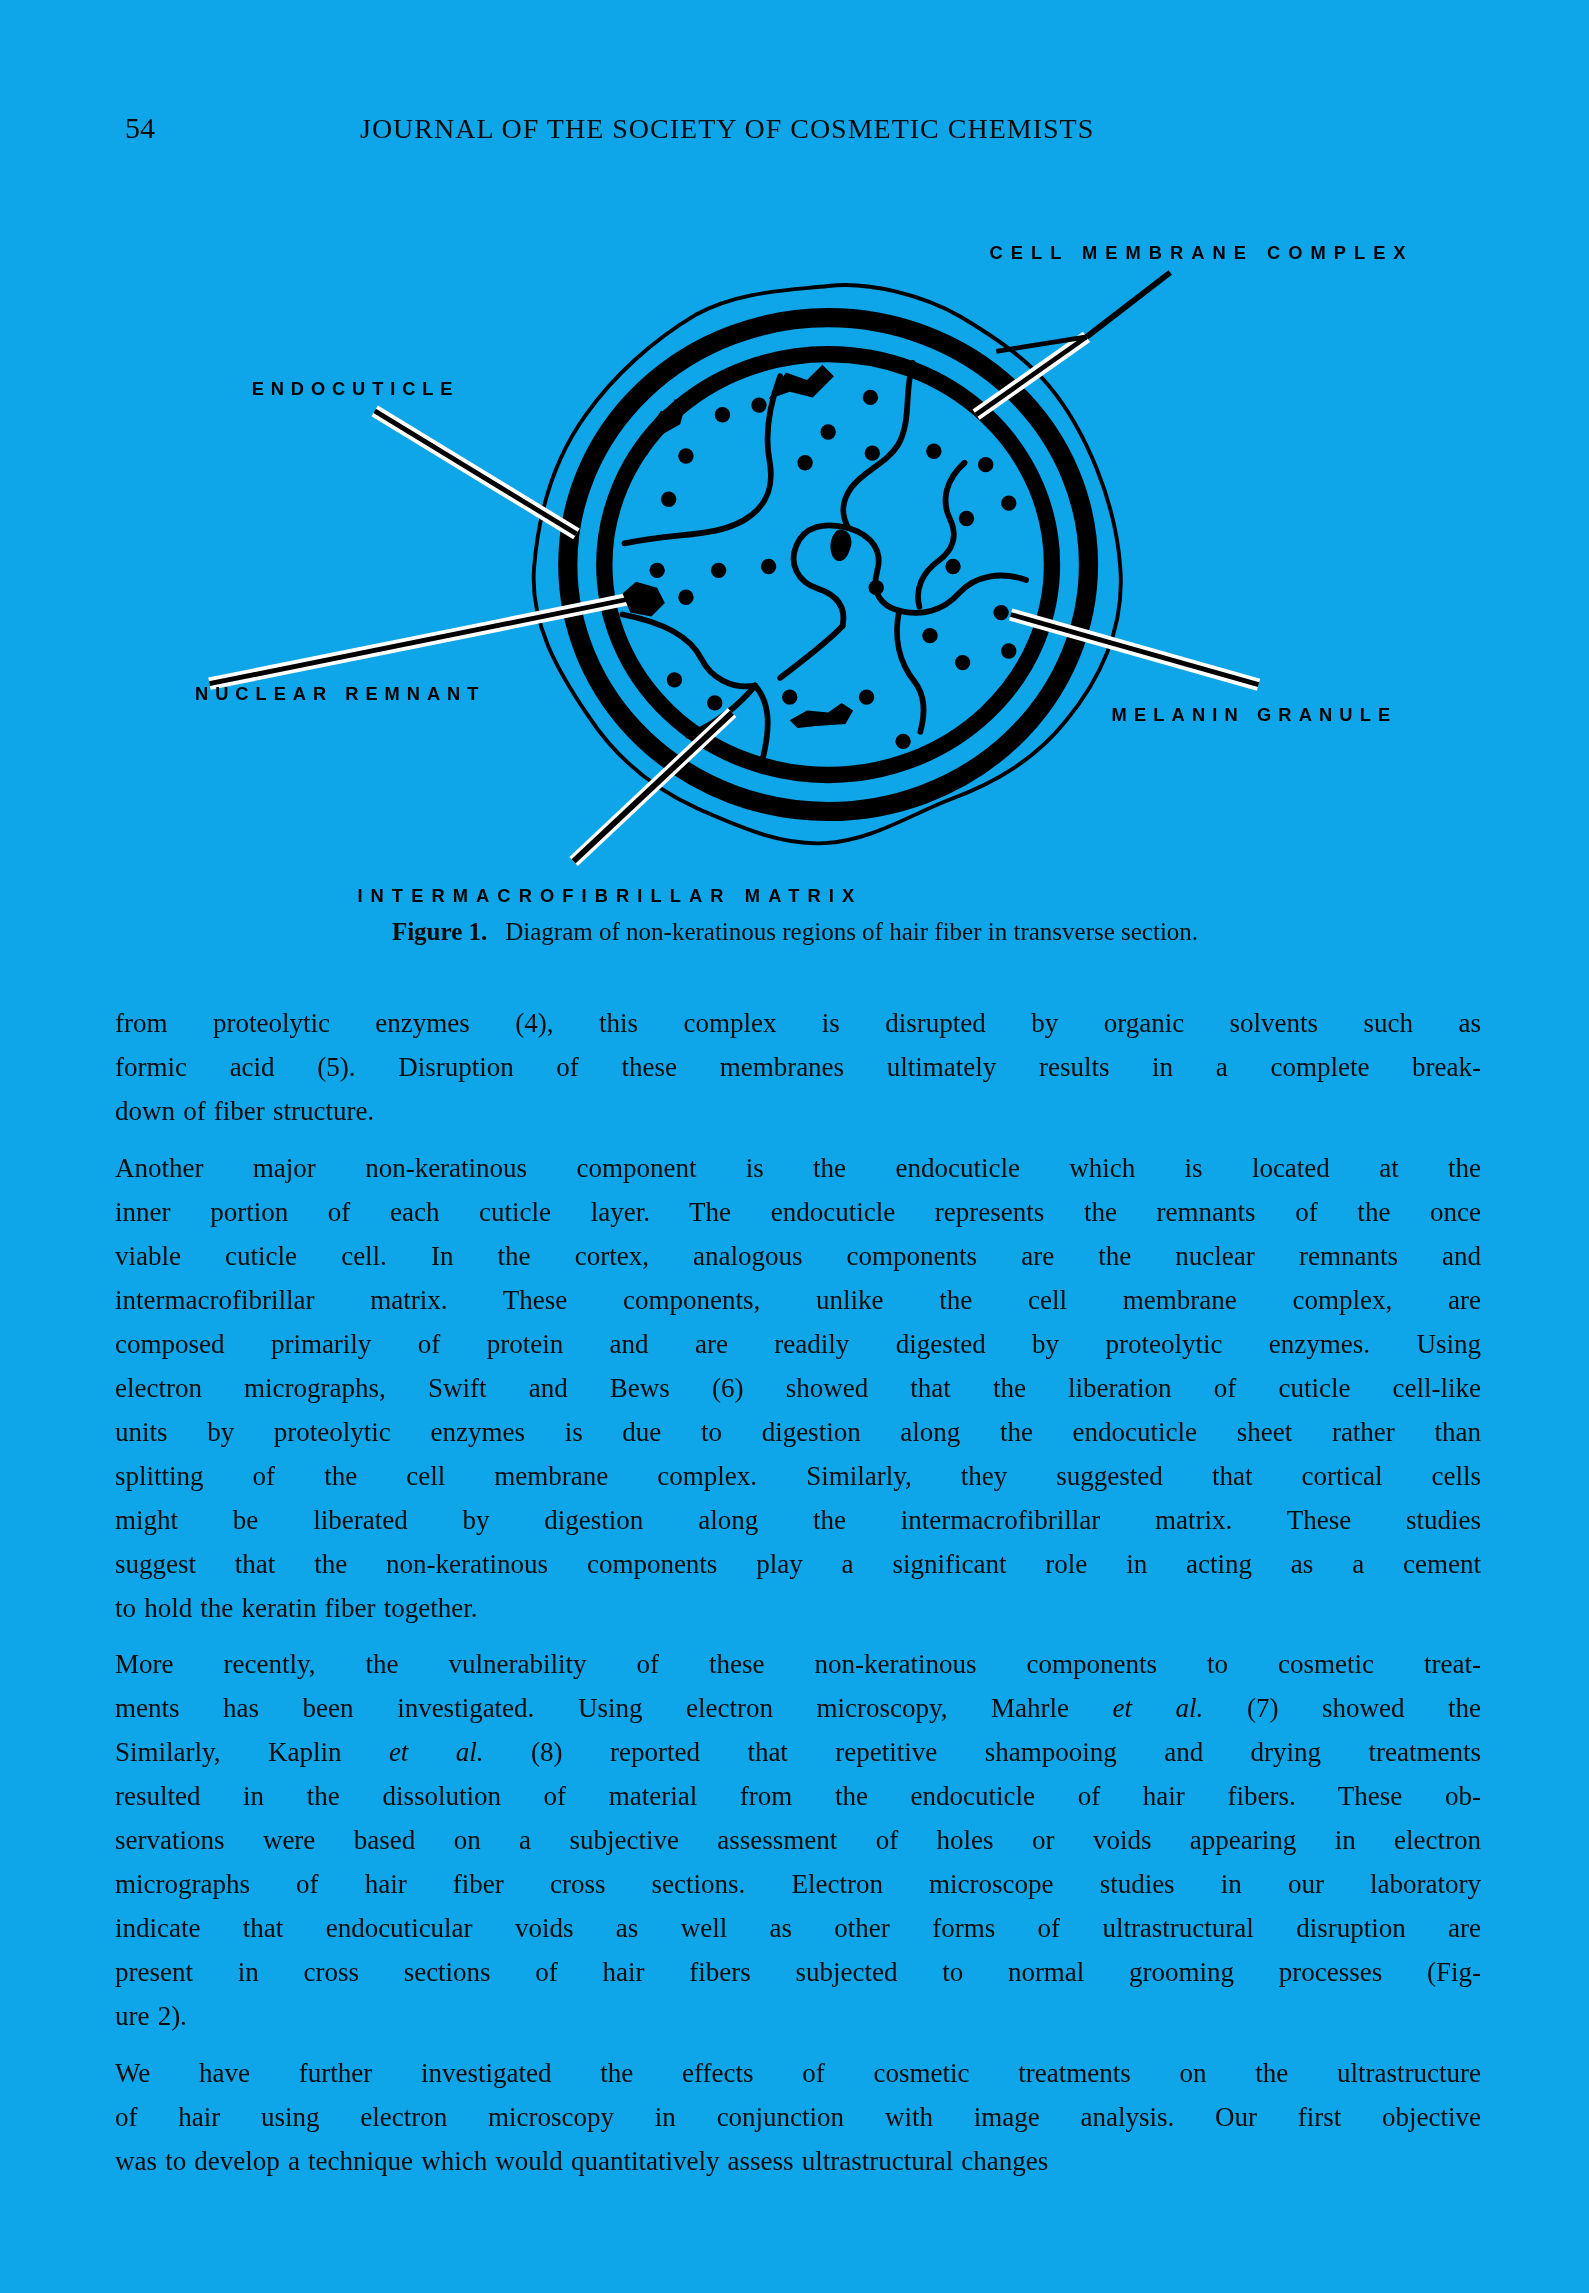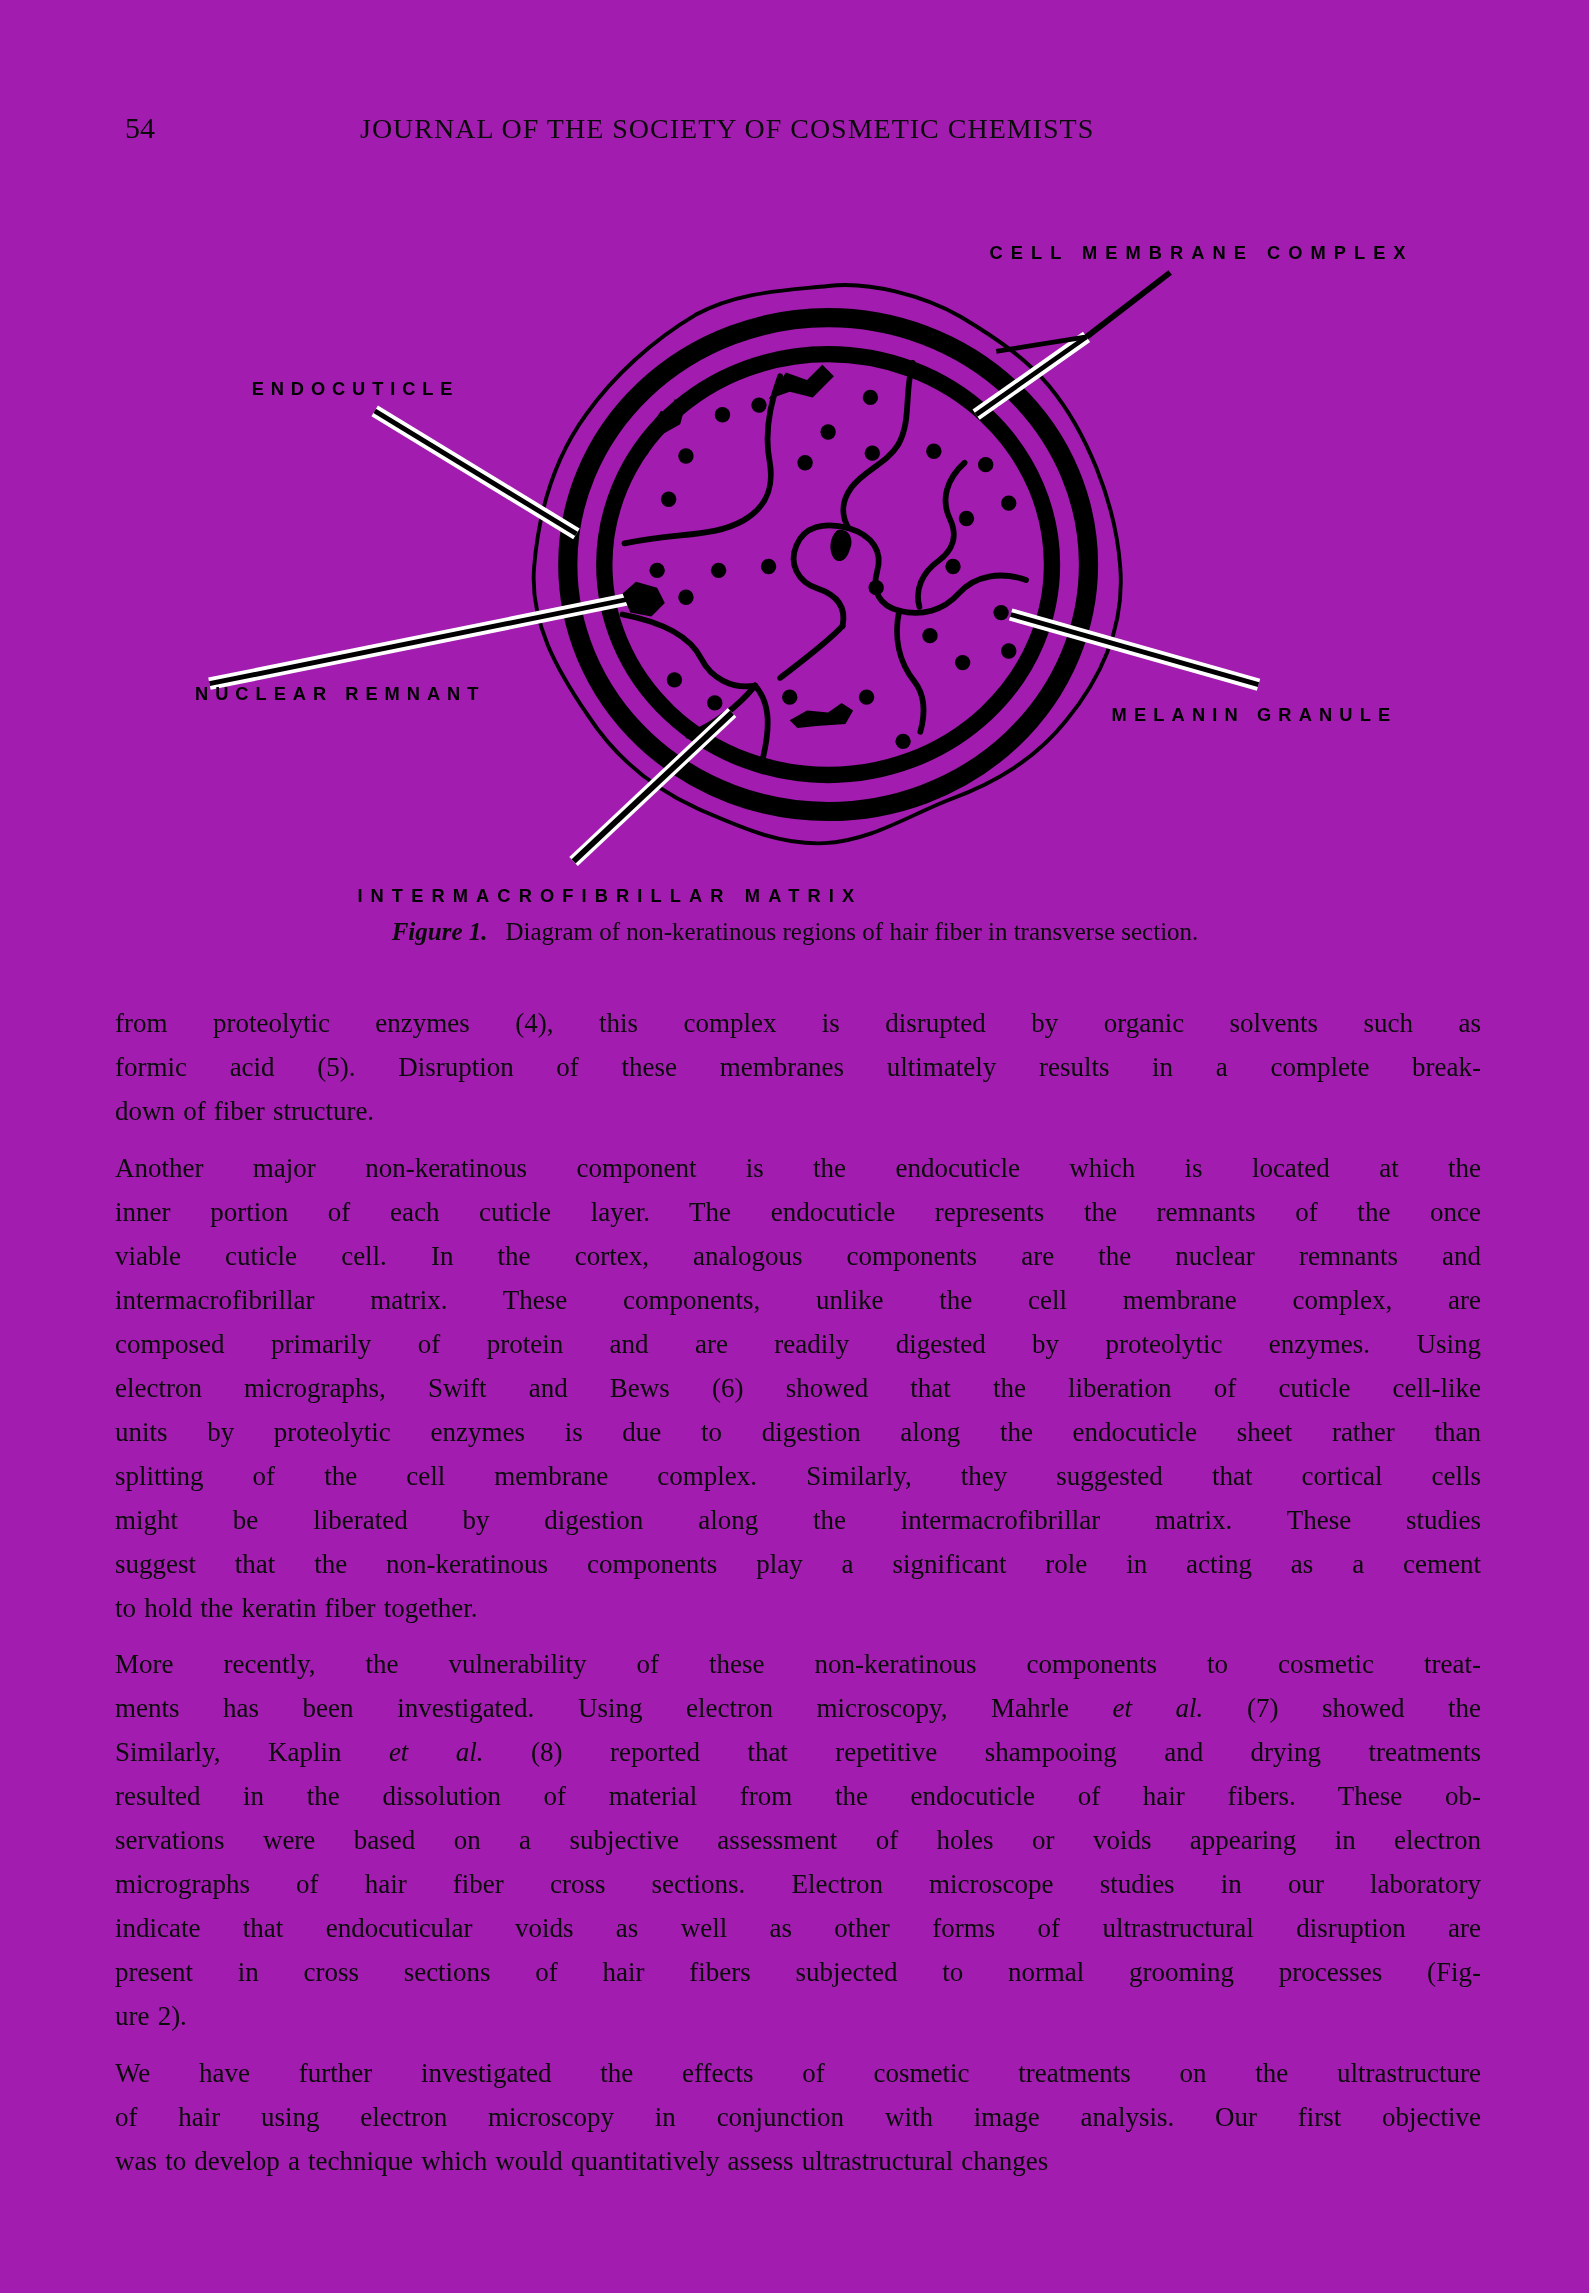--- a/index.html
+++ b/index.html
@@ -1,20 +1,20 @@
 <!DOCTYPE html>
 <html><head>
 <meta charset="utf-8">
 <style>
   html,body { margin:0; padding:0; background:#888; }
   .page {
     position:relative;
     width:1590px; height:2293px;
     margin:0 auto;
-    background:#a21caf;
+    background:#0ea5e9;
     color:#0b0b0b;
     font-family:"Liberation Serif", serif;
     overflow:hidden;
   }
   .pageno {
     position:absolute; left:125px; top:111px;
     font-size:30px;
   }
   .jtitle {
     position:absolute; left:360px; top:113px; width:716px;
@@ -29,21 +29,21 @@
     font-weight:bold;
     font-size:19px;
     letter-spacing:3px;
     fill:#000;
   }
   .caption {
     position:absolute; top:918px; left:0; width:1590px;
     text-align:center;
     font-size:25px;
   }
-  .capb { font-weight:bold; margin-right:18px;font-style:italic; }
+  .capb { font-weight:bold; margin-right:18px; }
   .bodytext {
     position:absolute; left:115px; top:1001px; width:1366px;
     font-size:27px; line-height:44px;
     word-spacing:1.4px;
   }
   .para { margin:0 0 12.5px 0; }
   .line { text-align:justify; text-align-last:justify; }
   .line.last { text-align-last:left; }
   .it { font-style:italic; }
 </style>

